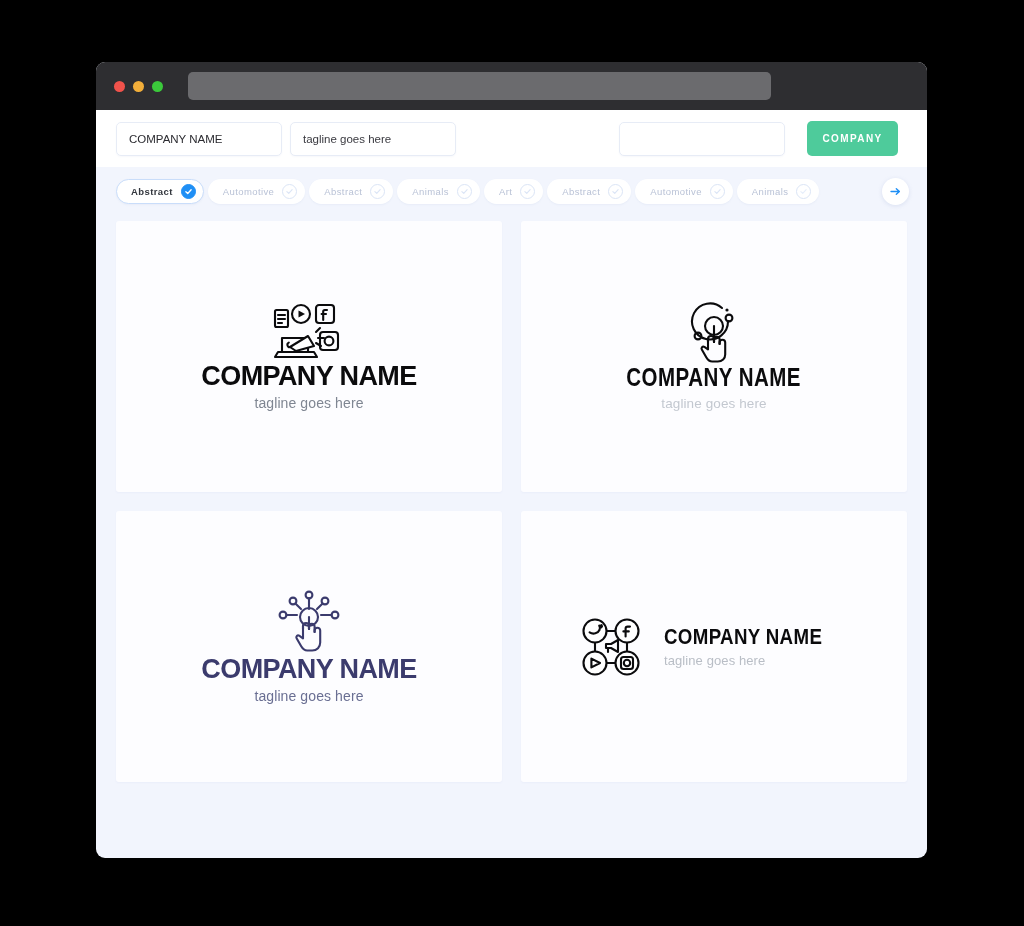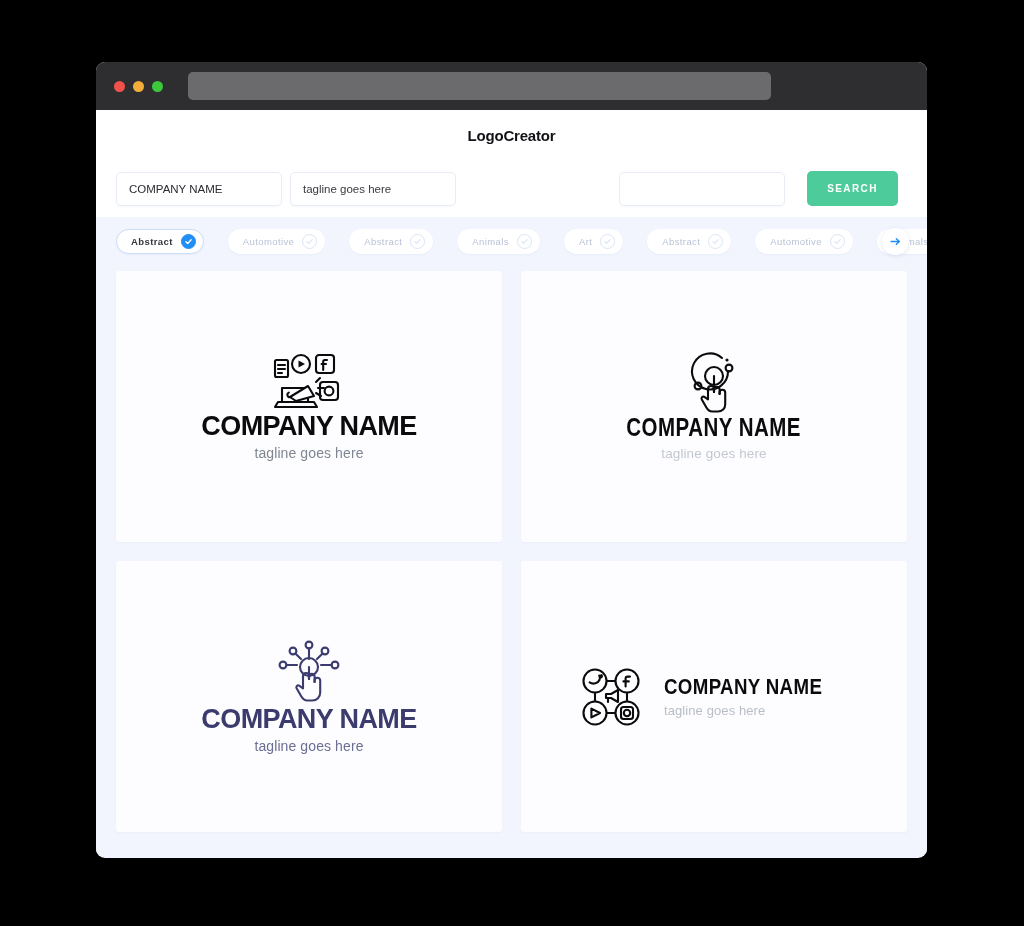--- a/index.html
+++ b/index.html
@@ -101,21 +101,21 @@
     justify-content: center;
   }
 
   
   .chips-row {
     height: 48px;
     background: #f2f5fd;
     display: flex;
     align-items: center;
     padding: 0 20px;
-    gap: 24px;
+    gap: 4px;
     position: relative;
   }
   .chip {
     height: 25px;
     background: #ffffff;
     border: 1px solid transparent;
     border-radius: 14px;
     display: flex;
     align-items: center;
     gap: 8px;
@@ -228,29 +228,26 @@
 
   <div class="titlebar">
     <div class="dots">
       <span class="dot red"></span>
       <span class="dot yellow"></span>
       <span class="dot green"></span>
     </div>
     <div class="urlbar"></div>
   </div>
 
-  <div class="app-header">
-    <div class="app-title">LogoCreator</div>
-  </div>
 
   <div class="searchbar">
     <div class="field field-company">COMPANY NAME</div>
     <div class="field field-tagline">tagline goes here</div>
     <div class="field field-third"></div>
-    <button class="search-btn">SEARCH</button>
+    <button class="search-btn">COMPANY</button>
   </div>
 
   <div class="chips-row">
 
     <div class="chip active">
       <span>Abstract</span>
       <span class="chip-check">
         <svg viewBox="0 0 12 12">
             <path d="M2.5 6.2 L5 8.6 L9.5 3.6" fill="none" stroke="#ffffff" stroke-width="1.8" stroke-linecap="round" stroke-linejoin="round"></path>
           </svg>

